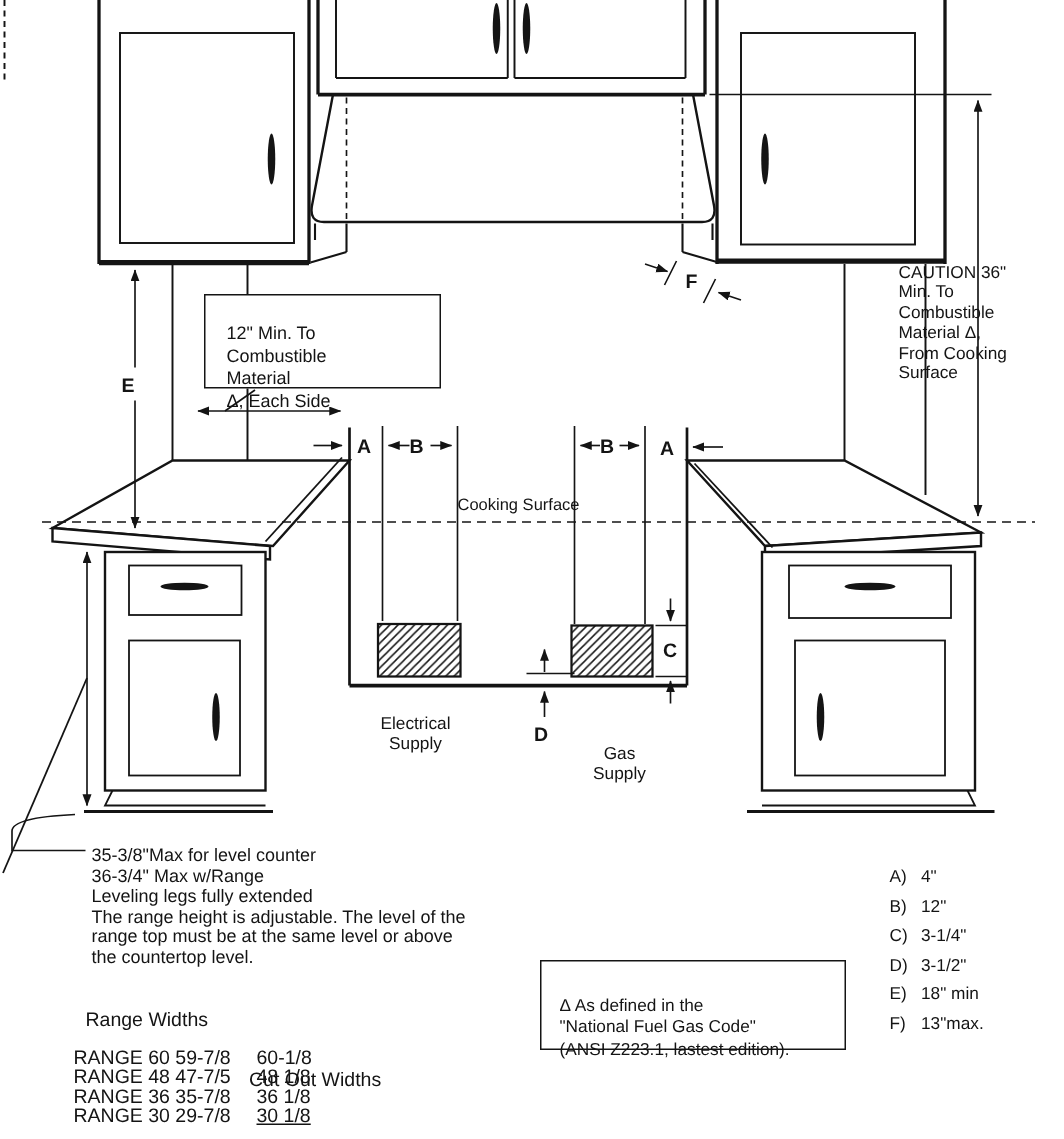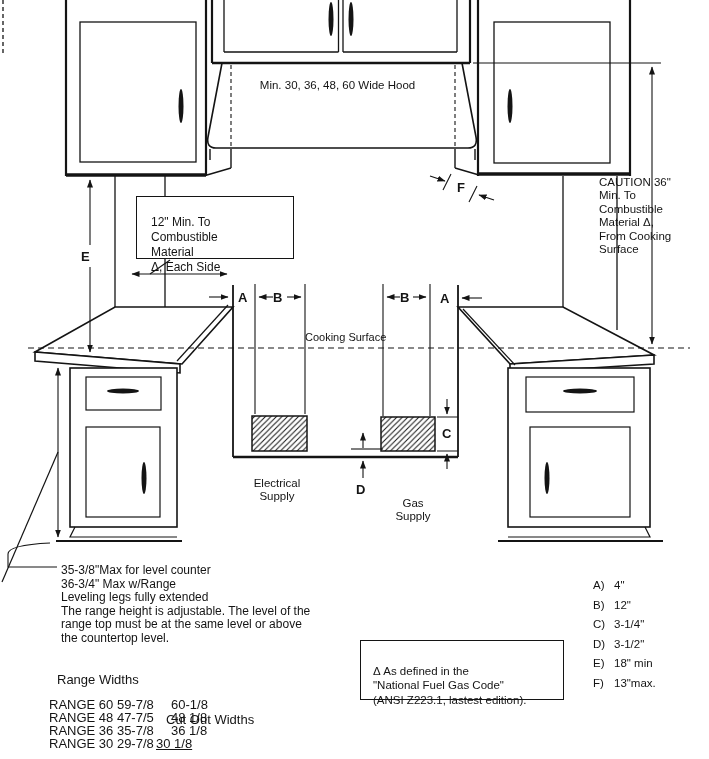--- a/index.html
+++ b/index.html
@@ -142,21 +142,20 @@
       <line x1="363" y1="448" x2="363" y2="433" marker-end="url(#ah)"></line>
       <line x1="363" y1="478" x2="363" y2="461" marker-end="url(#ah)"></line>
 
       <line x1="430" y1="176" x2="445" y2="181" marker-end="url(#ah)"></line>
       <path d="M451,174 L443,190 M477,186 L469,202"></path>
       <line x1="494" y1="200" x2="479" y2="195" marker-end="url(#ah)"></line>
     </g>
   </g>
 </svg>
 
-<div class="lbl center" style="left:250px;top:79px;width:175px;">Min.  30, 36, 48, 60  Wide Hood</div>
 
 <div class="boxnote" style="left:136px;top:196px;width:142px;height:58px;padding:3px 0 0 14px;">
   <span>12" Min. To
 Combustible
 Material
 Δ, Each Side</span>
 </div>
 
 <div class="lbl" style="left:599px;top:176px;width:110px;">CAUTION 36"
 Min. To
@@ -204,15 +203,15 @@
 <div class="tbl" style="left:57px;top:672px;">Range Widths</div>
 <div class="tbl" style="left:166px;top:672px;margin-top:40px;">Cut Out Widths</div>
 
 <div class="tbl" style="left:49px;top:697px;">RANGE  60  59-7/8</div>
 <div class="tbl" style="left:171px;top:697px;">60-1/8</div>
 <div class="tbl" style="left:49px;top:710px;">RANGE  48  47-7/5</div>
 <div class="tbl" style="left:171px;top:710px;">48 1/8</div>
 <div class="tbl" style="left:49px;top:723px;">RANGE  36  35-7/8</div>
 <div class="tbl" style="left:171px;top:723px;">36 1/8</div>
 <div class="tbl" style="left:49px;top:736px;">RANGE  30  29-7/8</div>
-<div class="tbl" style="left:156px;top:736px;text-decoration:underline;">30 1/8</div>
+<div class="tbl" style="left:171px;top:736px;text-decoration:underline;">30 1/8</div>
 
 </div>
 
 </body></html>

